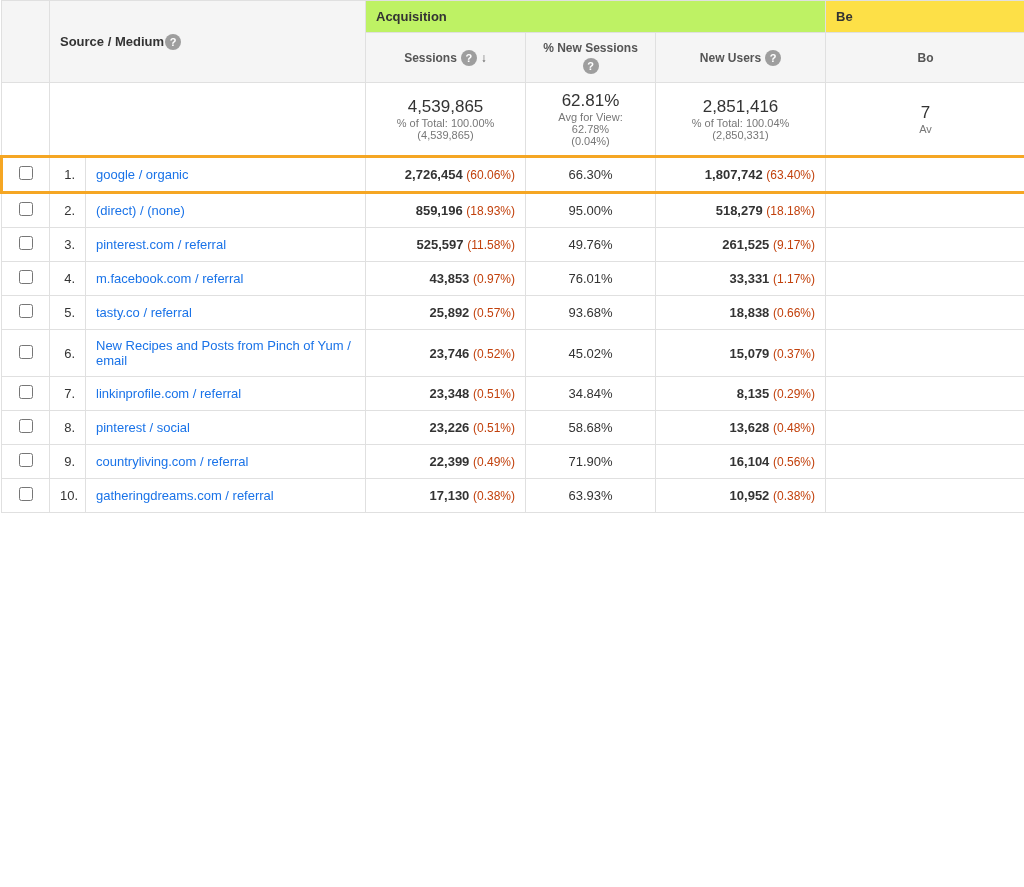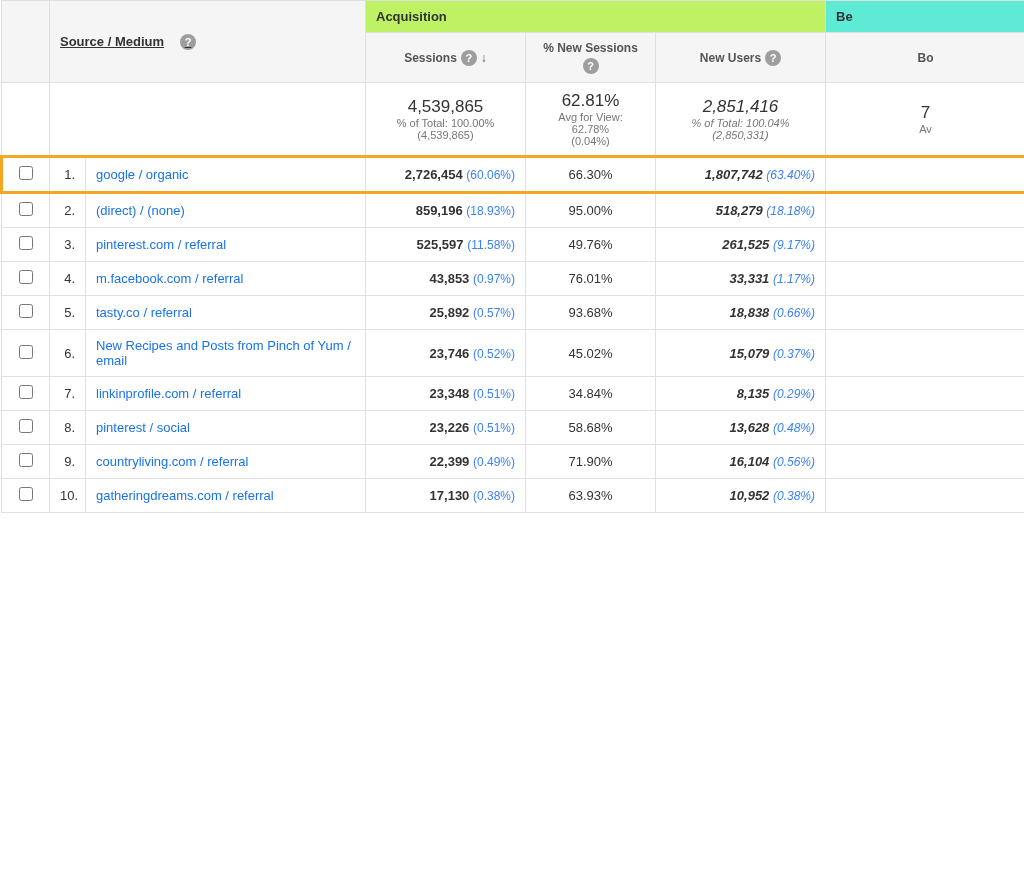--- a/index.html
+++ b/index.html
@@ -41,38 +41,37 @@
     }
     .header-acquisition {
       background: #bef264;
       text-align: left;
       font-weight: bold;
       font-size: 13px;
       color: #333;
       border-bottom: none;
     }
     .header-be {
-      background: #5eead4;
+      background: #fde047;
       text-align: left;
       font-weight: bold;
       font-size: 13px;
       color: #333;
     }
     .header-source-medium {
       background: #f5f5f5;
       vertical-align: middle;
     }
     .header-source-medium-inner {
       display: flex;
       align-items: center;
-      gap: 16px;
-      font-weight: bold;
-      font-size: 13px;
-      color: #333;
-      text-decoration: underline;
+      gap: 1px;
+      font-weight: bold;
+      font-size: 13px;
+      color: #333;
     }
     .help-icon {
       display: inline-flex;
       align-items: center;
       justify-content: center;
       width: 16px;
       height: 16px;
       border-radius: 50%;
       background: #9e9e9e;
       color: #fff;
@@ -126,29 +125,28 @@
       text-decoration: none;
       cursor: pointer;
     }
     .sessions-cell {
       text-align: right;
     }
     .sessions-main {
       font-weight: bold;
     }
     .sessions-pct {
-      color: #3b82f6;
+      color: #c2410c;
       font-size: 12px;
     }
     .pct-new-cell {
       text-align: center;
     }
     .new-users-cell {
       text-align: right;
-      font-style: italic;
     }
     .checkbox-cell {
       text-align: center;
     }
     .checkbox-cell input[type=checkbox] {
       width: 14px;
       height: 14px;
       cursor: pointer;
     }
     .num-cell {

